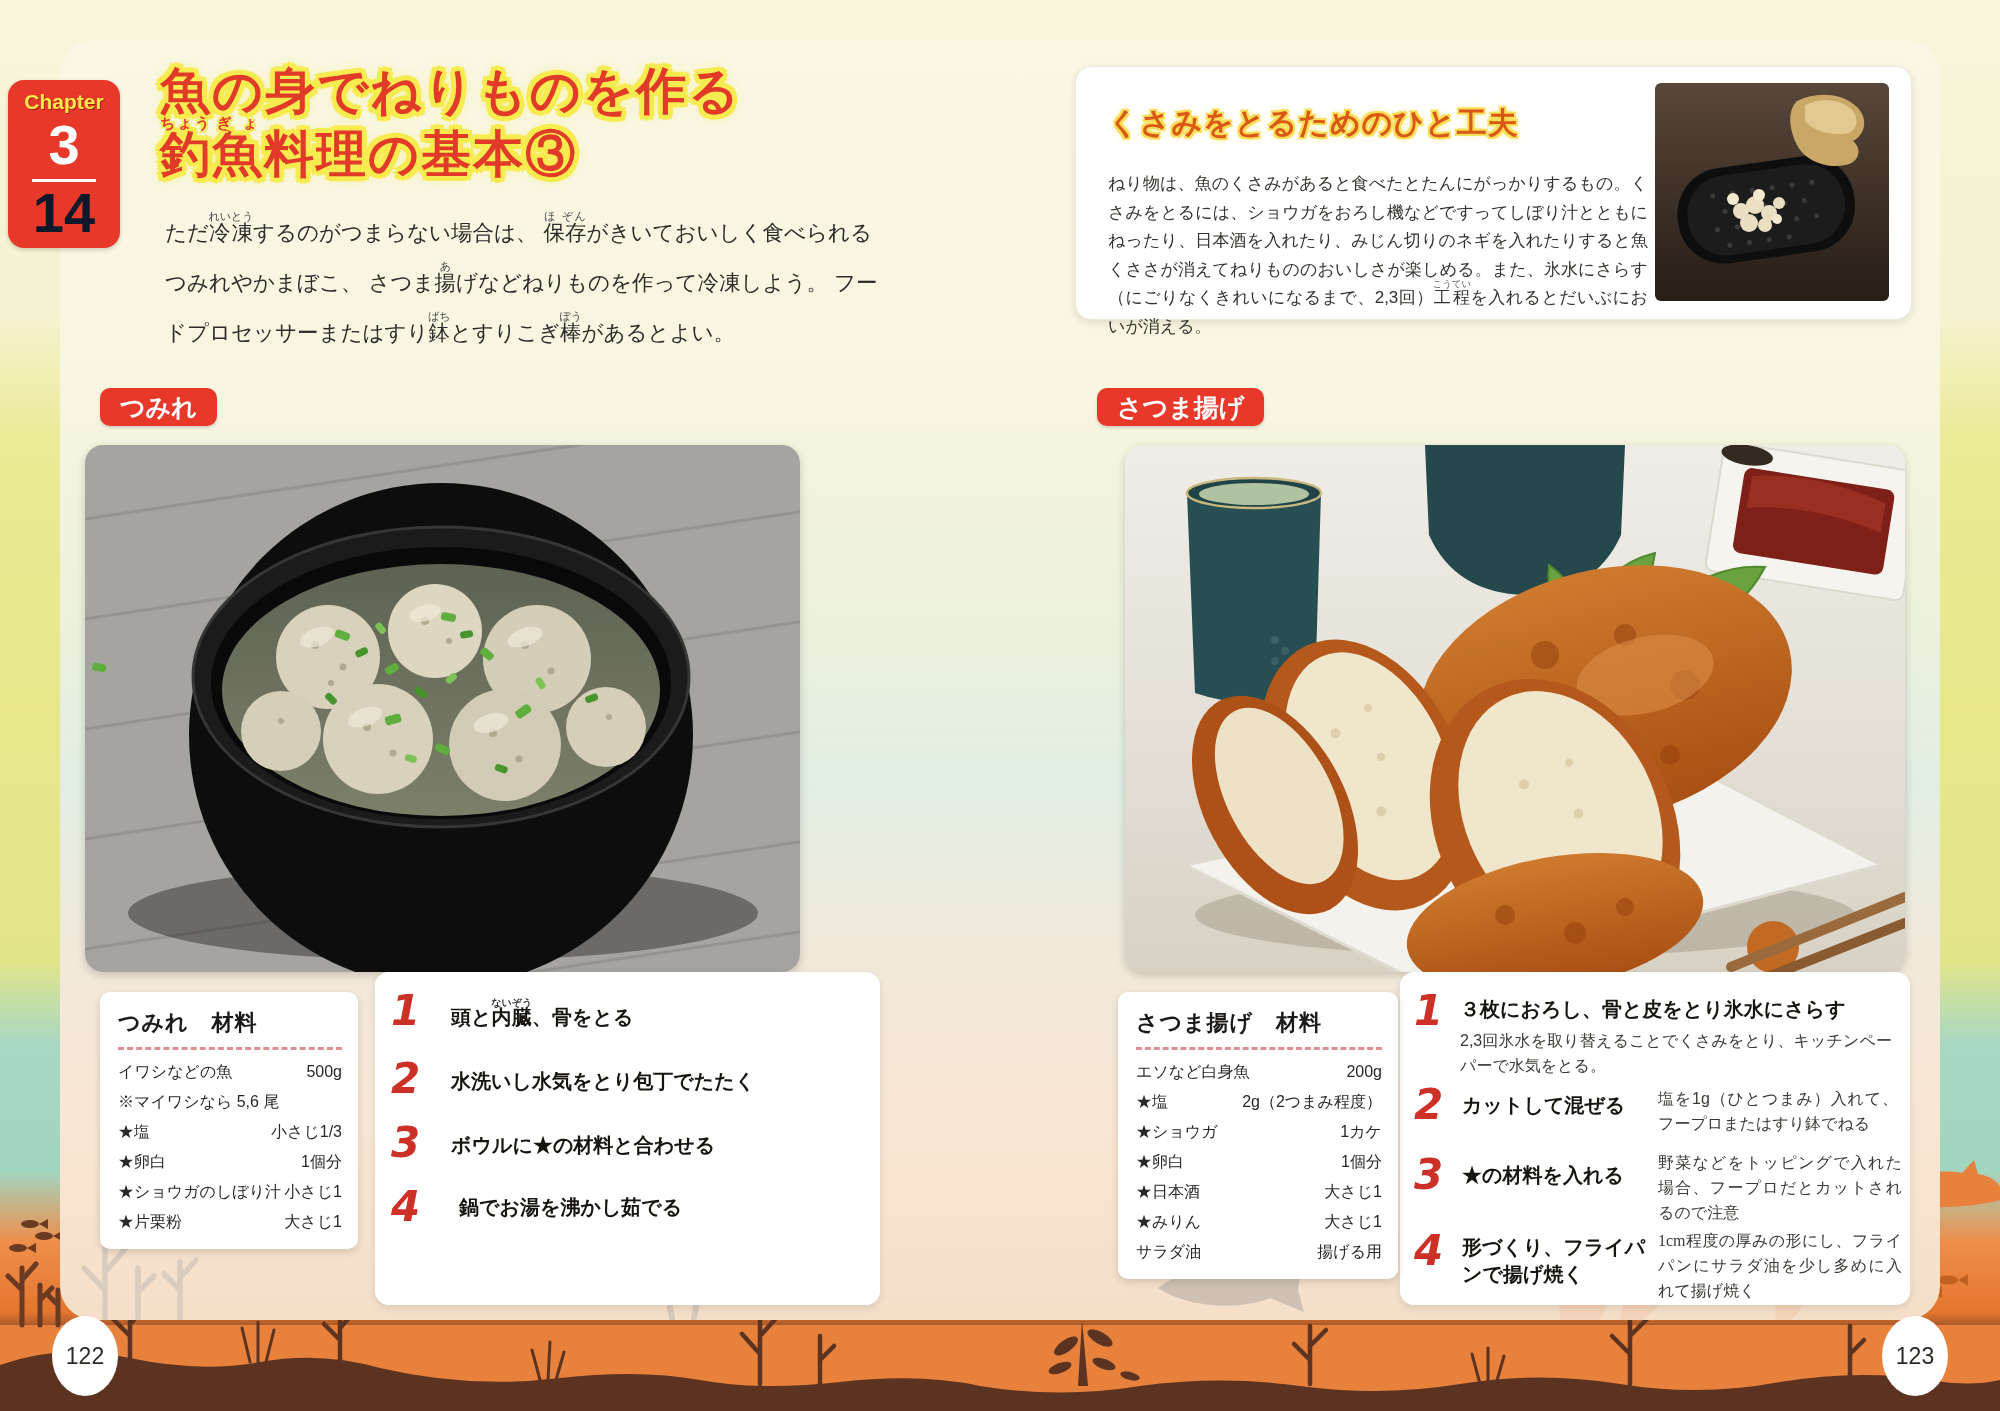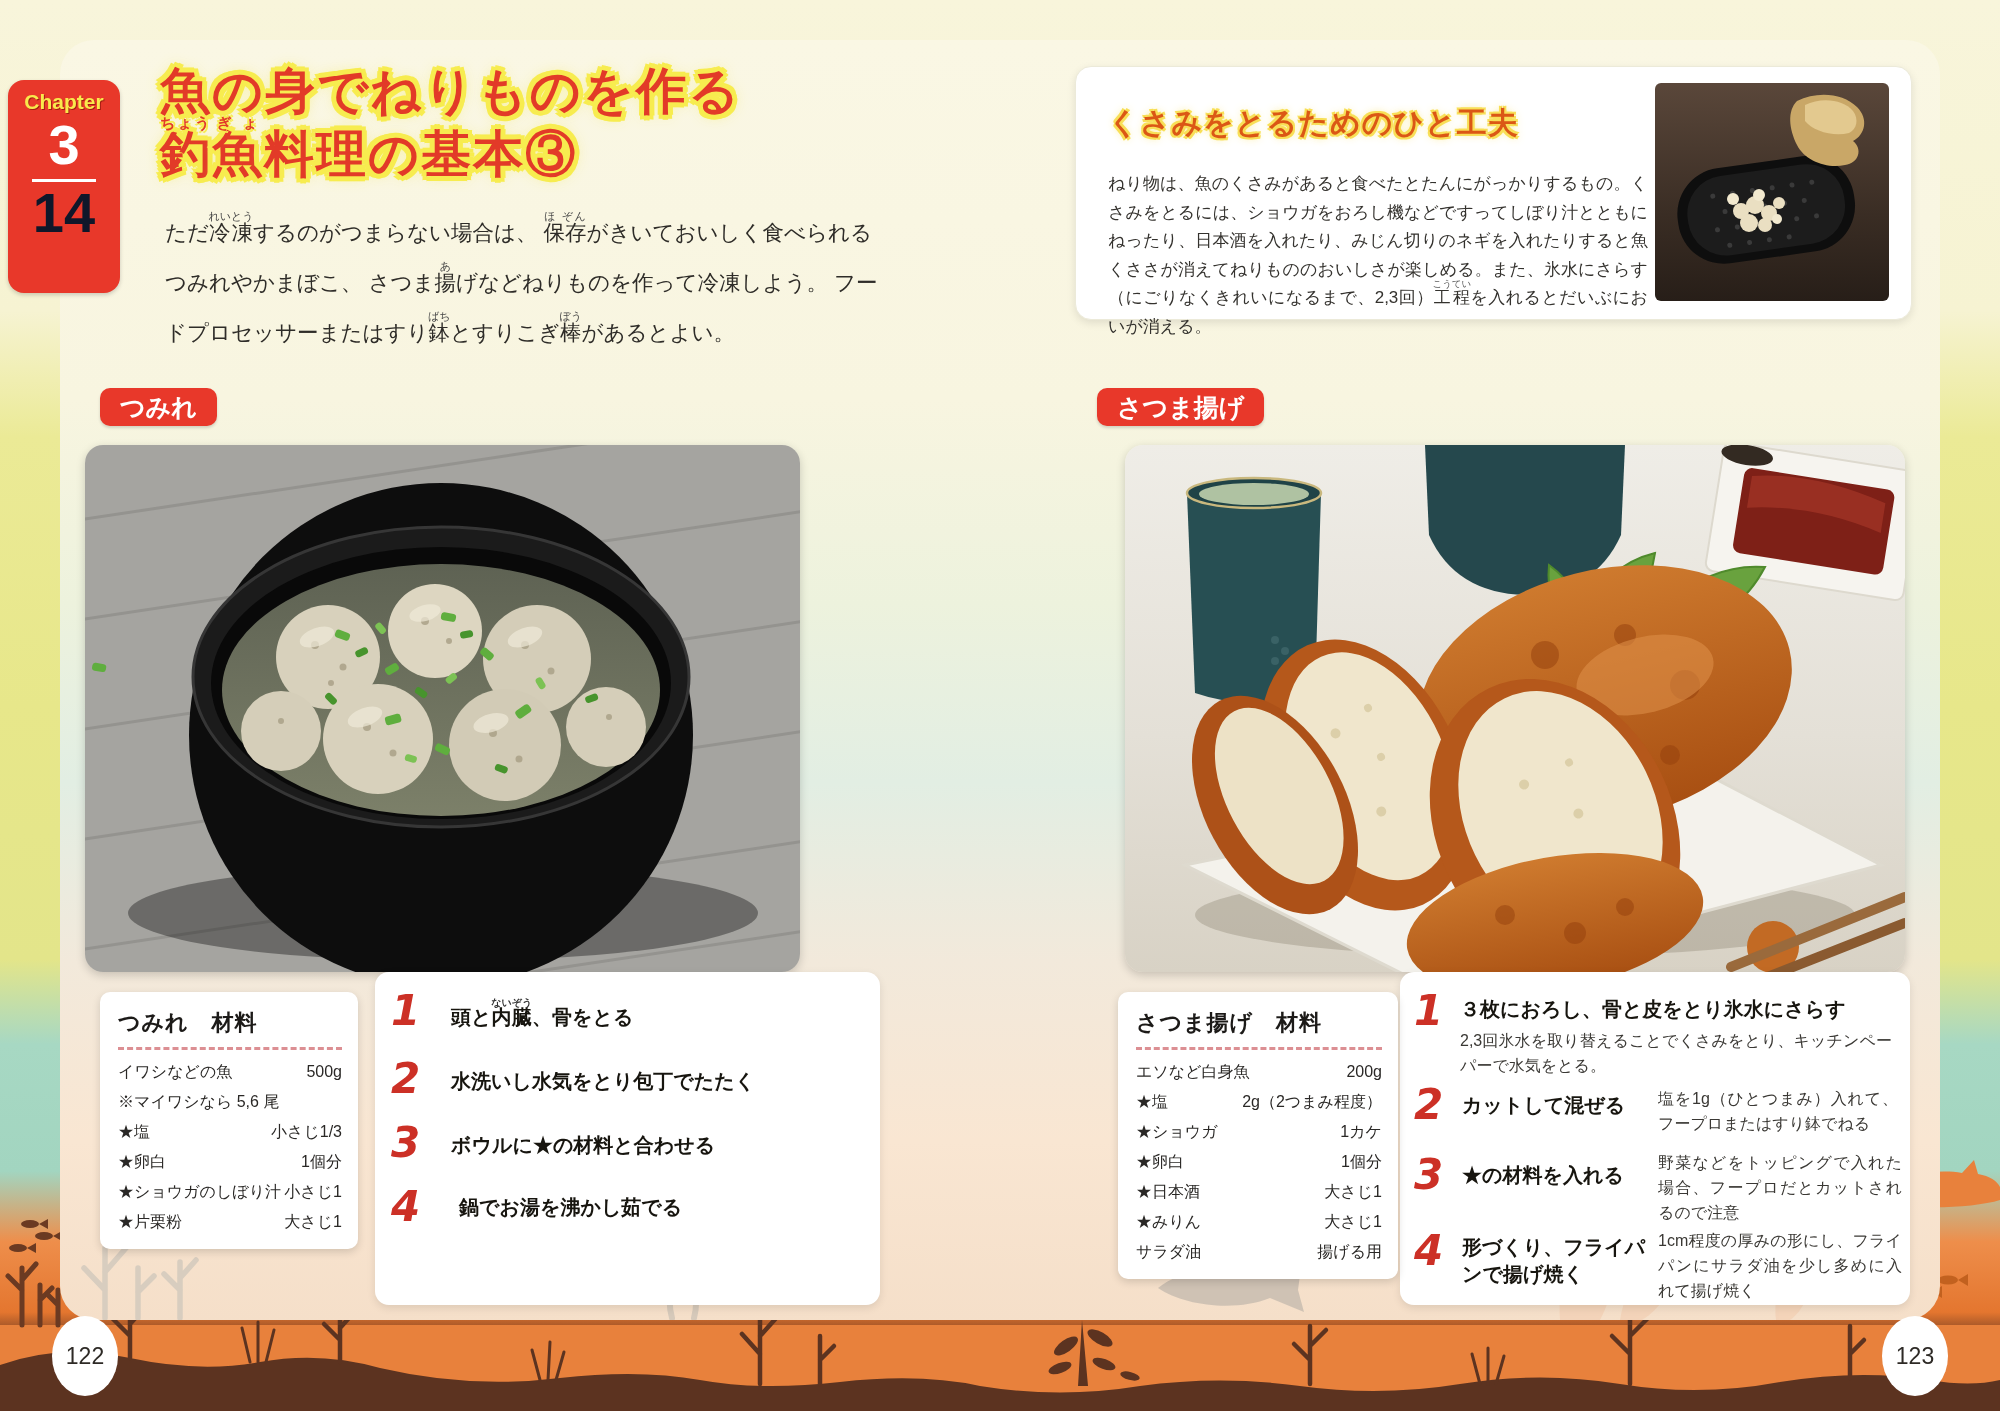--- a/index.html
+++ b/index.html
@@ -16,21 +16,21 @@
   .panel{
     position:absolute;left:60px;top:40px;width:1880px;height:1280px;z-index:1;
     border-radius:34px;
     background:linear-gradient(180deg,
       #FAF7E4 0%, #F8F5E0 28%, #EDF2DD 44%, #E2EEE3 58%,
       #F2E9DB 72%, #F9E6D2 86%, #F5DFC9 100%);
   }
   .panel-deco{position:absolute;left:60px;top:1140px;width:1880px;height:180px;z-index:2;}
   
   .chapter{
-    position:absolute;left:8px;top:80px;width:112px;height:213px;z-index:4;
+    position:absolute;left:8px;top:80px;width:112px;height:168px;z-index:4;
     background:#E8382A;border-radius:16px;box-shadow:0 2px 4px rgba(0,0,0,.18);
     display:flex;flex-direction:column;align-items:center;
   }
   .chapter .lbl{margin-top:10px;font-size:21px;font-weight:bold;color:#F9E94C;
     text-shadow:1px 1px 0 #A31d12;}
   .chapter .n1{margin-top:2px;font-size:56px;font-weight:bold;color:#fff;line-height:1.05;}
   .chapter .rule{width:64px;height:3px;background:#fff;margin:4px 0 2px 0;}
   .chapter .n2{font-size:56px;font-weight:bold;color:#0f172a;line-height:1.05;}
   
   .title-wrap{position:absolute;left:160px;top:52px;z-index:4;}
@@ -509,19 +509,19 @@
     <div class="steptitle" style="left:60px;top:24px;width:430px;">３枚におろし、骨と皮をとり氷水にさらす</div>
     <div class="stepnote" style="left:60px;top:56px;width:432px;">2,3回氷水を取り替えることでくさみをとり、キッチンペーパーで水気をとる。</div>
     <div class="stepnum" style="left:14px;top:112px;">2</div>
     <div class="steptitle" style="left:62px;top:120px;">カットして混ぜる</div>
     <div class="stepnote" style="left:258px;top:114px;width:240px;">塩を1g（ひとつまみ）入れて、フープロまたはすり鉢でねる</div>
     <div class="stepnum" style="left:14px;top:182px;">3</div>
     <div class="steptitle" style="left:62px;top:190px;">★の材料を入れる</div>
     <div class="stepnote" style="left:258px;top:178px;width:244px;">野菜などをトッピングで入れた場合、フープロだとカットされるので注意</div>
     <div class="stepnum" style="left:14px;top:258px;">4</div>
     <div class="steptitle" style="left:62px;top:262px;width:186px;">形づくり、フライパンで揚げ焼く</div>
-    <div class="stepnote" style="left:258px;top:256px;width:244px;">1cm程度の厚みの形にし、フライパンにサラダ油を少し多めに入れて揚げ焼く</div>
+    <div class="stepnote" style="left:258px;top:256px;width:244px;font-family:Liberation Serif, serif;">1cm程度の厚みの形にし、フライパンにサラダ油を少し多めに入れて揚げ焼く</div>
   </div>
 
   <div class="pagenum" style="left:52px;">122</div>
   <div class="pagenum" style="left:1882px;">123</div>
 
 </div>
 
 </body></html>

